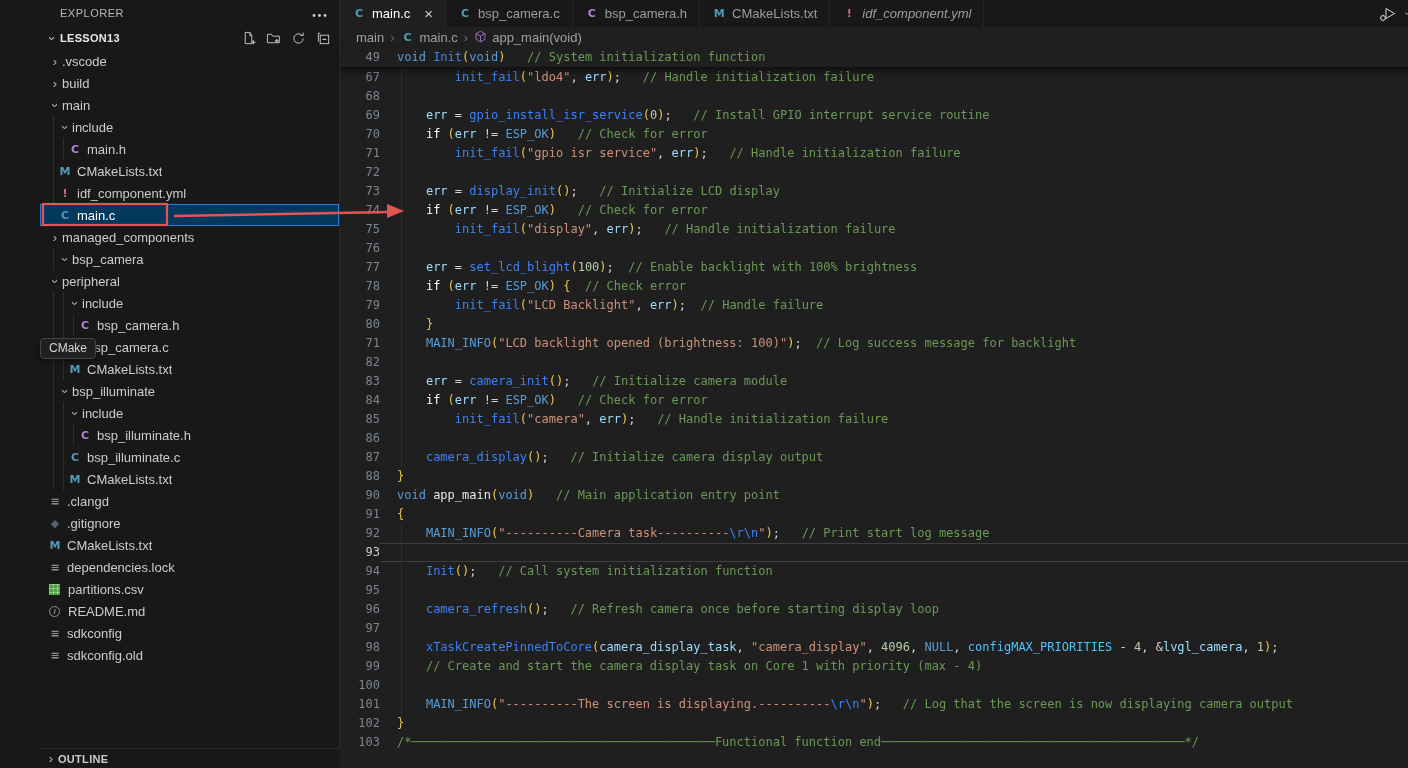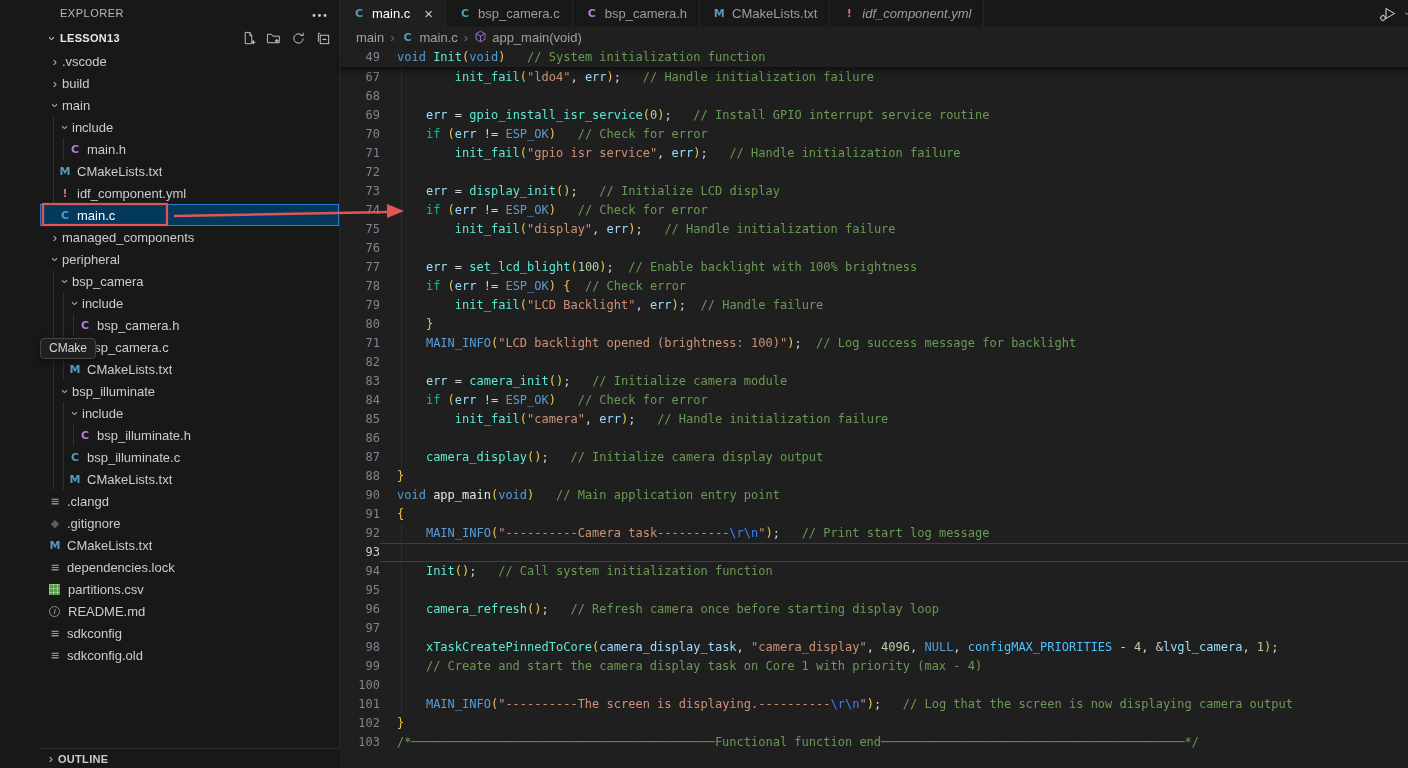--- a/index.html
+++ b/index.html
@@ -72,23 +72,23 @@
     font-family:"DejaVu Sans Mono","Liberation Mono",monospace; font-size:12px; }
   .sticky { position:relative; z-index:5; background:#1f1f1f;
     box-shadow:0 3px 5px rgba(0,0,0,.45); border-bottom:1px solid #121212; }
   .cline { display:flex; height:19px; line-height:19px; white-space:pre; }
   .ln { width:40px; flex:none; text-align:right; color:#7d8590; user-select:none; }
   .ctext { flex:1; position:relative; padding-left:17px; }
   .cline.guided .ctext::before { content:""; position:absolute; left:21px; top:0; bottom:0;
     width:1px; background:#2e2e2e; }
   .cline.cur .ln { color:#cccccc; }
   .cline.cur .ctext { border-top:1px solid #3f3f3f; border-bottom:1px solid #3f3f3f; }
-  .t-kw{color:#569cd6} .t-fn{color:#5eead4} .t-wfn{color:#e8e8e3;font-weight:400}
+  .t-kw{color:#569cd6} .t-fn{color:#3b82f6} .t-wfn{color:#e8e8e3;font-weight:400}
   .t-var{color:#9cdcfe} .t-num{color:#b5cea8} .t-str{color:#ce9178} .t-esc{color:#3b82f6}
-  .t-cmt{color:#6a9955} .t-ctl{color:#14b8a6} .t-par{color:#e9c64b} .t-pun{color:#d4d4d4}
+  .t-cmt{color:#6a9955} .t-ctl{color:#ffffff} .t-par{color:#e9c64b} .t-pun{color:#d4d4d4}
   .t-cfg{color:#4fc1ff}
 
   
   .overlay { position:absolute; left:0; top:0; width:1408px; height:768px;
     pointer-events:none; z-index:40; }
   .tooltip { position:absolute; left:0; top:338px; z-index:45; background:#202020;
     border:1px solid #454545; border-radius:4px; color:#d6d6d6; font-size:12px;
     padding:2px 8px 3px 8px; box-shadow:0 2px 6px rgba(0,0,0,.5); }
 </style>
 </head>
@@ -185,29 +185,29 @@
           <span style="width: 18px; flex: 0 0 auto;"></span>
           <span class="ficon" style="color: rgb(81, 154, 186);">C</span>
           <span class="tlabel">main.c</span>
         </div>
         <div class="trow">
           <span style="width: 8px; flex: 0 0 auto;"></span>
           <span class="chev">›</span>
           <span class="tlabel">managed_components</span>
         </div>
         <div class="trow">
+          <span class="tguide" style="left: 13px;"></span>
+          <span style="width: 18px; flex: 0 0 auto;"></span>
+          <span class="chev open">›</span>
+          <span class="tlabel">bsp_camera</span>
+        </div>
+        <div class="trow">
           <span style="width: 8px; flex: 0 0 auto;"></span>
           <span class="chev open">›</span>
           <span class="tlabel">peripheral</span>
-        </div>
-        <div class="trow">
-          <span class="tguide" style="left: 13px;"></span>
-          <span style="width: 18px; flex: 0 0 auto;"></span>
-          <span class="chev open">›</span>
-          <span class="tlabel">bsp_camera</span>
         </div>
         <div class="trow">
           <span class="tguide" style="left: 13px;"></span>
           <span class="tguide" style="left: 23px;"></span>
           <span style="width: 28px; flex: 0 0 auto;"></span>
           <span class="chev open">›</span>
           <span class="tlabel">include</span>
         </div>
         <div class="trow">
           <span class="tguide" style="left: 13px;"></span>

